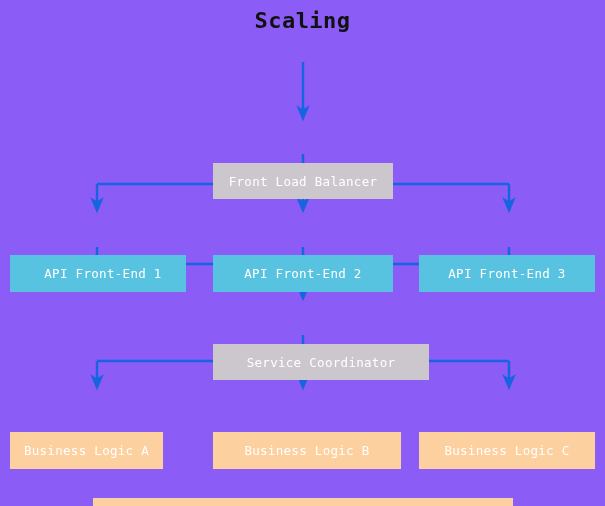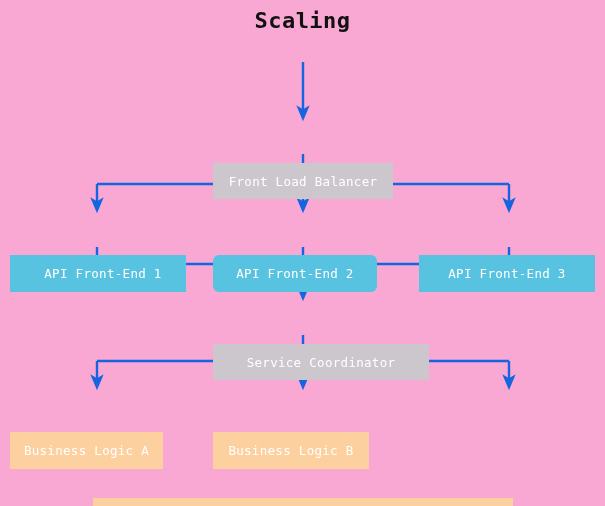--- a/index.html
+++ b/index.html
@@ -10,21 +10,21 @@
   body {
     width: 605px;
     height: 506px;
     font-family: "DejaVu Sans Mono", "Liberation Mono", monospace;
     overflow: hidden;
   }
   #diagram-root {
     position: relative;
     width: 605px;
     height: 506px;
-    background: #f9a8d4;
+    background: #8b5cf6;
   }
   #title {
     position: absolute;
     left: 0;
     top: 8px;
     width: 605px;
     text-align: center;
     font-family: "DejaVu Sans Mono", "Liberation Mono", monospace;
     font-weight: bold;
     font-size: 22px;
@@ -97,38 +97,41 @@
   </svg>
 
   <div class="node node-gray" style="left:213px; top:118px; width:180px; height:36px;">
     <span>Front Load Balancer</span>
   </div>
 
   <div class="node node-cyan" style="left:10px; top:210px; width:176px; height:37px;padding-left:10px;">
     <span>API Front-End 1</span>
   </div>
 
-  <div class="node node-cyan" style="left:213px; top:210px; width:164px; height:37px;border-radius:6px;">
+  <div class="node node-cyan" style="left:213px; top:210px; width:180px; height:37px;">
     <span>API Front-End 2</span>
   </div>
 
   <div class="node node-cyan" style="left:419px; top:210px; width:176px; height:37px;">
     <span>API Front-End 3</span>
   </div>
 
   <div class="node node-gray" style="left:213px; top:299px; width:216px; height:36px;">
     <span>Service Coordinator</span>
   </div>
 
   <div class="node node-orange" style="left:10px; top:387px; width:153px; height:37px;">
     <span>Business Logic A</span>
   </div>
 
-  <div class="node node-orange" style="left:213px; top:387px; width:156px; height:37px;">
+  <div class="node node-orange" style="left:213px; top:387px; width:188px; height:37px;">
     <span>Business Logic B</span>
   </div>
 
+  <div class="node node-orange" style="left:419px; top:387px; width:176px; height:37px;">
+    <span>Business Logic C</span>
+  </div>
 
   <div class="node node-orange" style="left:93px; top:453px; width:420px; height:40px;">
     <span>Data</span>
   </div>
 
 </div>
 
 </body></html>

